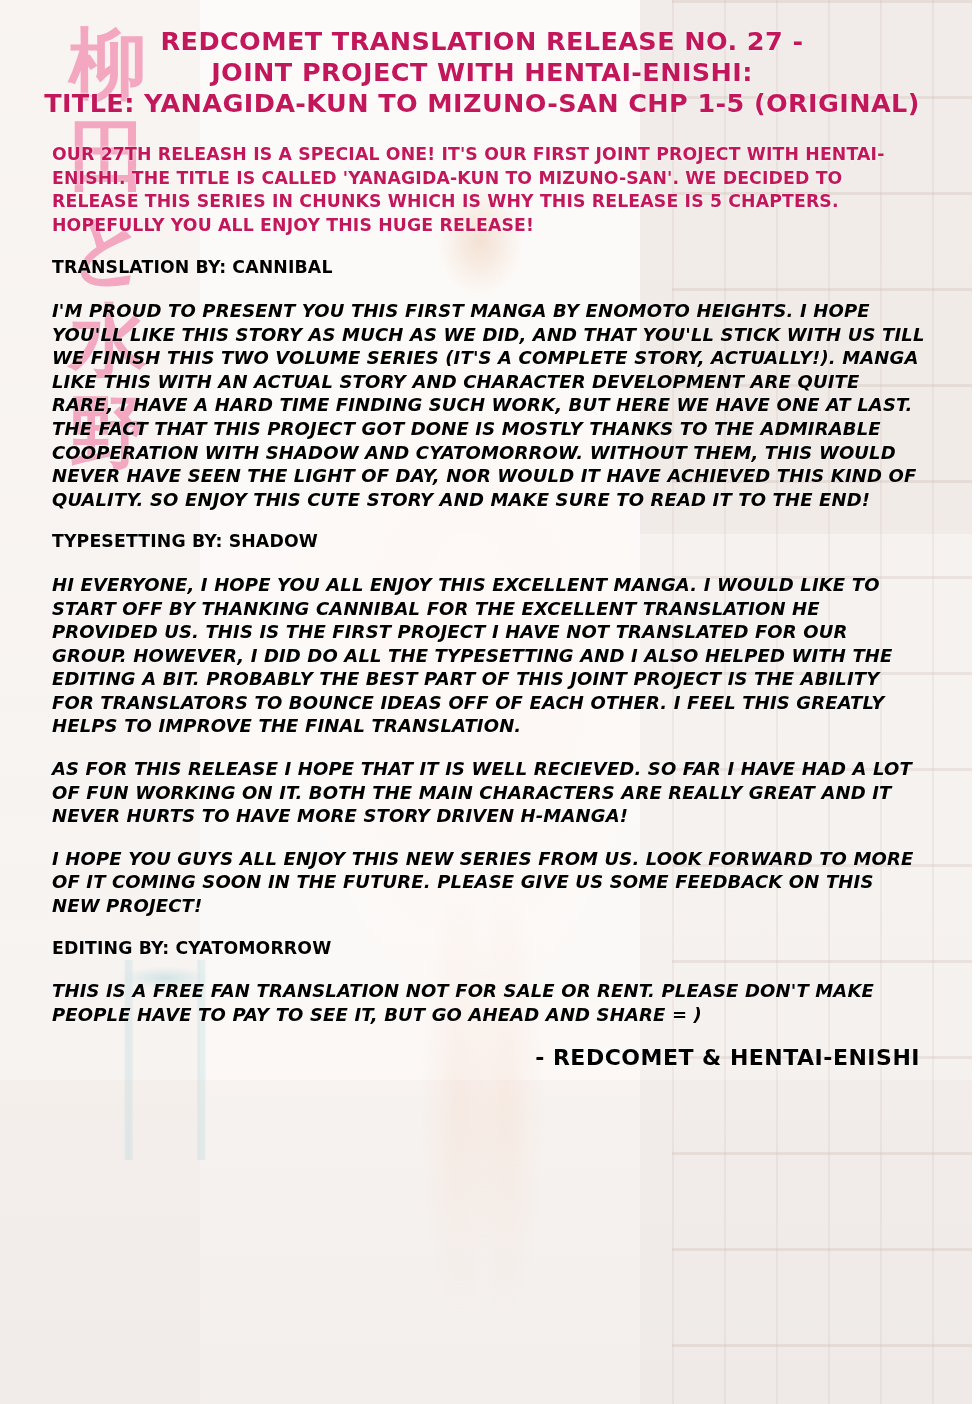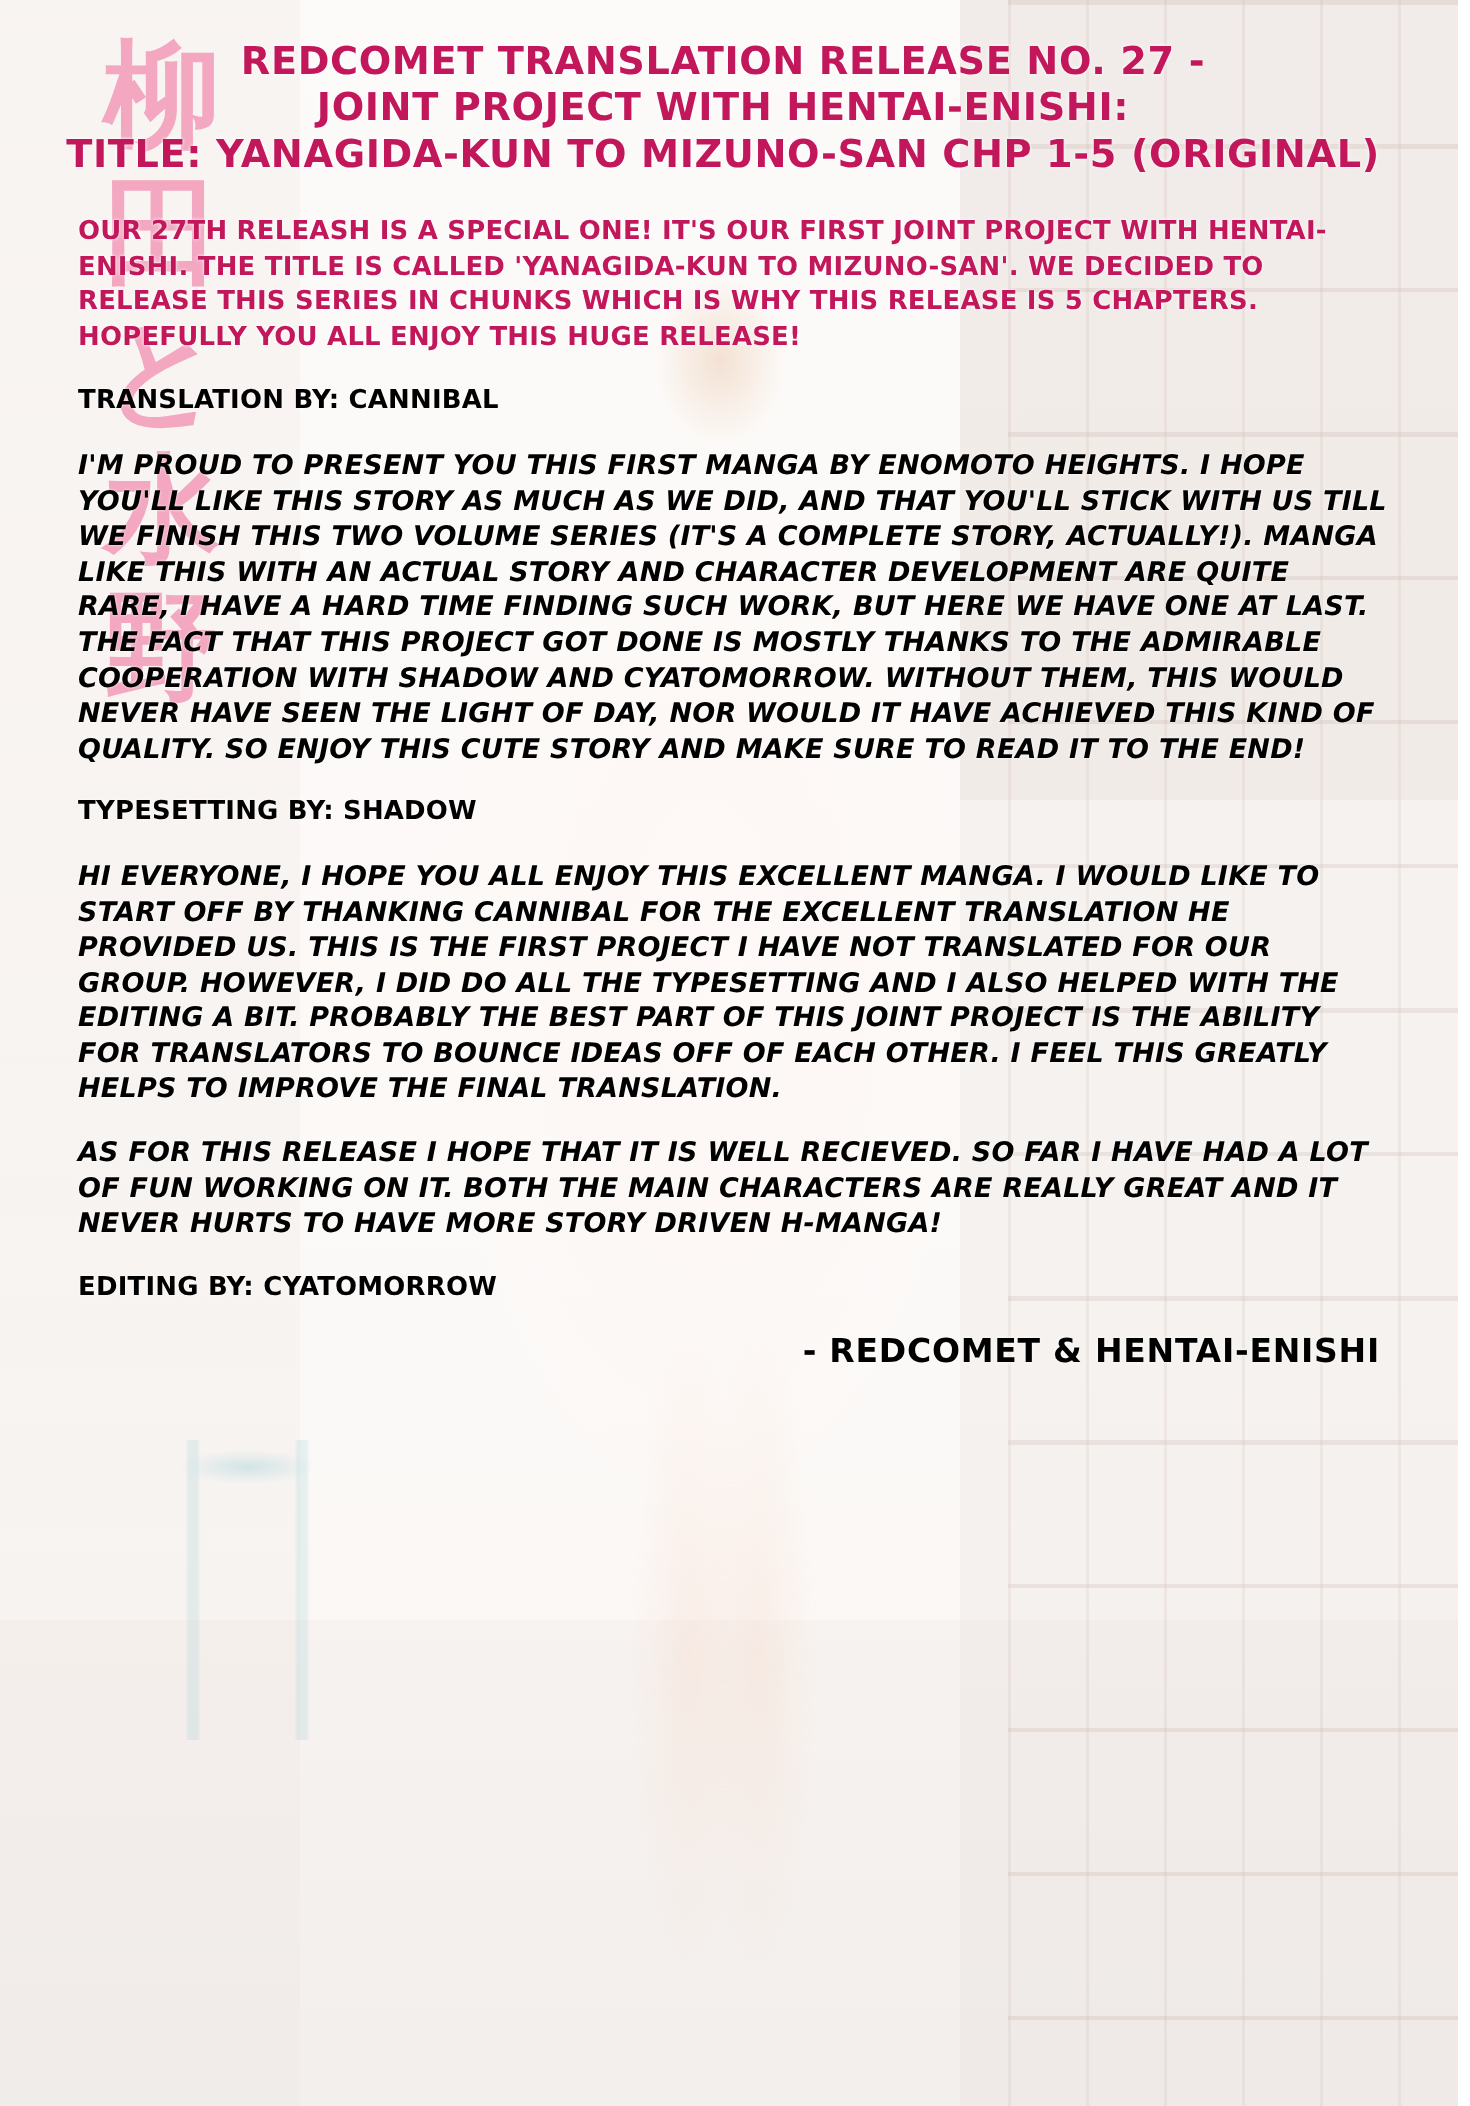--- a/index.html
+++ b/index.html
@@ -180,22 +180,24 @@
       <p class="credit">Translation by: Cannibal</p>
 
       <p class="para-black">I'm proud to present you this first manga by Enomoto Heights. I hope you'll like this story as much as we did, and that you'll stick with us till we finish this two volume series (it's a complete story, actually!). Manga like this with an actual story and character development are quite rare, I have a hard time finding such work, but here we have one at last. The fact that this project got done is mostly thanks to the admirable cooperation with Shadow and Cyatomorrow. Without them, this would never have seen the light of day, nor would it have achieved this kind of quality. So enjoy this cute story and make sure to read it to the end!</p>
 
       <p class="credit">Typesetting by: Shadow</p>
 
       <p class="para-black">Hi everyone, I hope you all enjoy this excellent manga. I would like to start off by thanking Cannibal for the excellent translation he provided us. This is the first project I have not translated for our group. However, I did do all the typesetting and I also helped with the editing a bit. Probably the best part of this joint project is the ability for translators to bounce ideas off of each other. I feel this greatly helps to improve the final translation.</p>
 
       <p class="para-black">As for this release I hope that it is well recieved. So far I have had a lot of fun working on it. Both the main characters are really great and it never hurts to have more story driven H-Manga!</p>
 
+      <p class="para-black">I hope you guys all enjoy this new series from us. Look forward to more of it coming soon in the future. Please give us some feedback on this new project!</p>
 
       <p class="credit">Editing by: Cyatomorrow</p>
 
+      <p class="para-black">This is a free fan translation not for sale or rent. Please don't make people have to pay to see it, but go ahead and share = )</p>
 
     </div>
 
     <div class="signature">- redCoMet &amp; Hentai-Enishi</div>
 
   </div>
 </div>
 
 </body></html>

